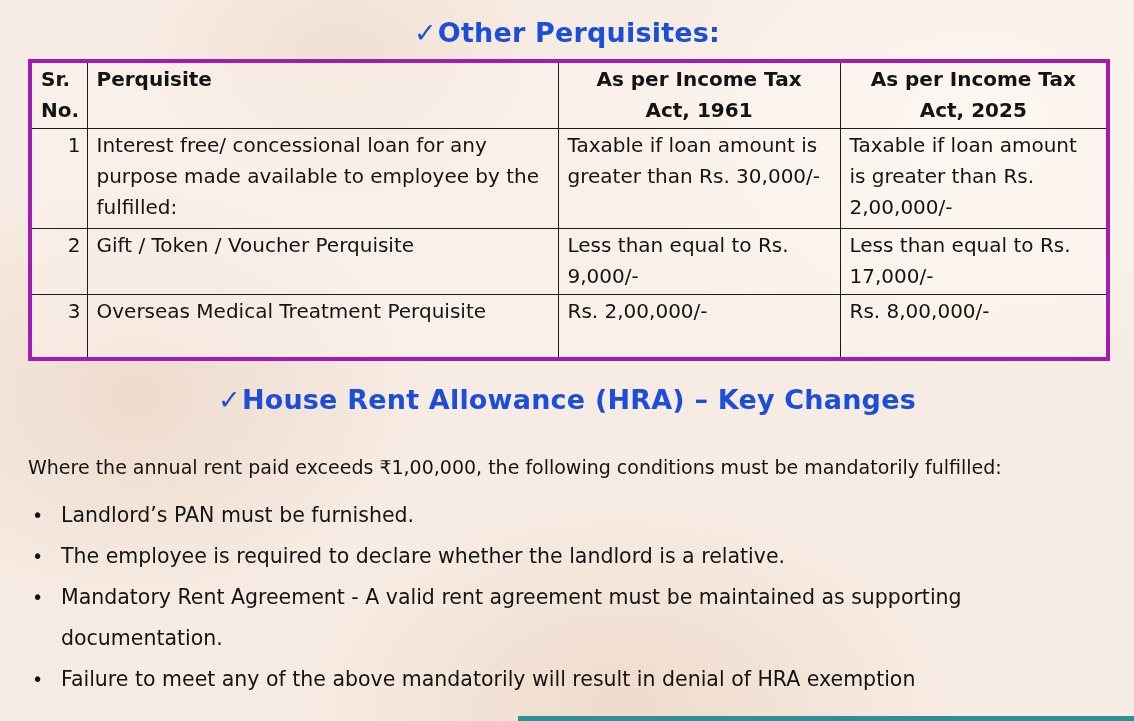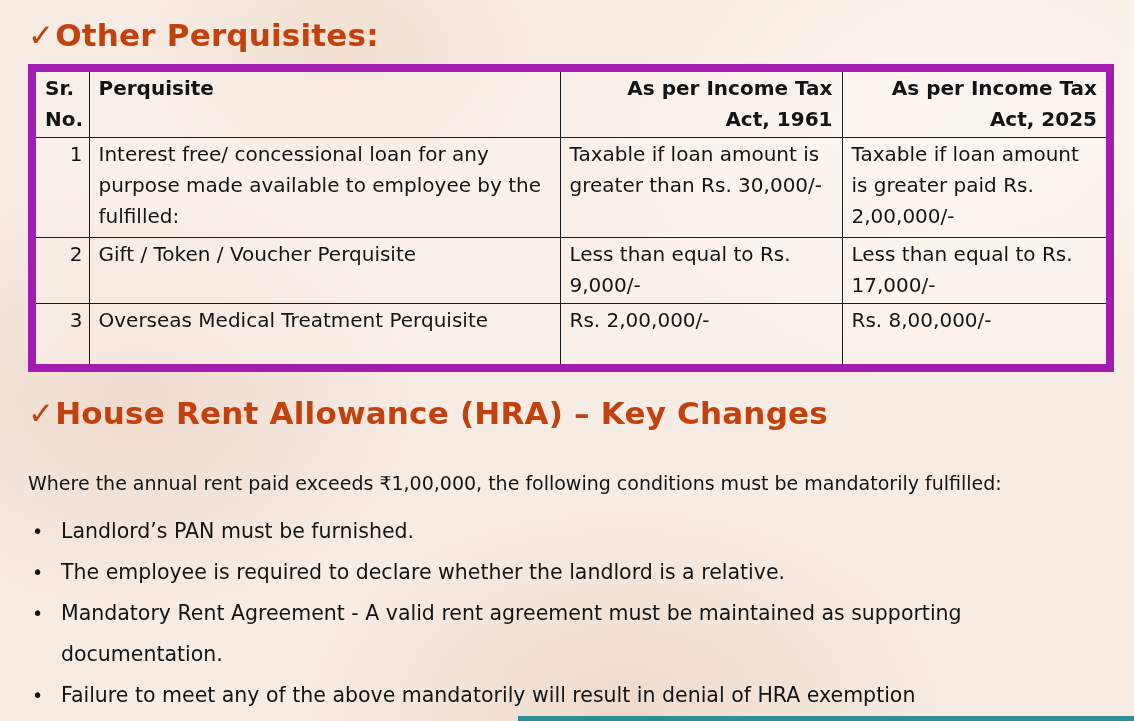--- a/index.html
+++ b/index.html
@@ -11,45 +11,46 @@
     background-color: #f7ece4;
     background-image:
       radial-gradient(ellipse 420px 320px at 12% 55%, #eedbcd 0%, rgba(238,219,205,0) 70%),
       radial-gradient(ellipse 520px 380px at 86% 18%, #fdf7f0 0%, rgba(253,247,240,0) 70%),
       radial-gradient(ellipse 480px 300px at 55% 98%, #efdbcb 0%, rgba(239,219,203,0) 70%),
       radial-gradient(ellipse 300px 220px at 30% 8%, #f1e0d2 0%, rgba(241,224,210,0) 70%);
   }
   .page { padding: 17px 28px 0 28px; }
 
   h1, h2 {
-    font-size: 31px;
+    font-size: 27px;
     font-weight: 800;
     letter-spacing: 0.2px;
-    color: #c2410c;
+    color: #1d4ed8;
+    text-align: center;
   }
   h1 { margin-bottom: 11px; }
   h2 { margin-top: 23px; margin-bottom: 30px; }
   .check { margin-right: 1px; font-weight: 800; }
 
   table {
     width: 1078px;
     border-collapse: collapse;
     table-layout: fixed;
     background: rgba(252,246,241,0.45);
   }
   th, td {
     border: 1.6px solid #1c1c1c;
     vertical-align: top;
     font-size: 20px;
     line-height: 31px;
     padding: 1px 9px 2px 9px;
   }
-  table { border: 8px solid #a21caf; }
+  table { border: 4px solid #a21caf; }
   th { font-weight: 700; text-align: left; }
-  th.center { text-align: right; }
+  th.center { text-align: center; }
   th.center .hdr-inner { display: inline-block; max-width: 212px; }
   col.c-sr   { width: 57px; }
   col.c-part { width: 471px; }
   col.c-1961 { width: 282px; }
   col.c-2025 { width: 268px; }
   tr.r-head { height: 67px; }
   tr.r-1 { height: 100px; }
   tr.r-2 { height: 62px; }
   tr.r-3 { height: 64px; }
   td.sr { text-align: right; padding-right: 6px; }
@@ -105,21 +106,21 @@
         <th>Perquisite</th>
         <th class="center"><span class="hdr-inner">As per Income Tax Act, 1961</span></th>
         <th class="center"><span class="hdr-inner">As per Income Tax Act, 2025</span></th>
       </tr>
     </thead>
     <tbody>
       <tr class="r-1">
         <td class="sr">1</td>
         <td>Interest free/ concessional loan for any purpose made available to employee by the fulfilled:</td>
         <td>Taxable if loan amount is greater than Rs. 30,000/-</td>
-        <td>Taxable if loan amount is greater paid Rs. 2,00,000/-</td>
+        <td>Taxable if loan amount is greater than Rs. 2,00,000/-</td>
       </tr>
       <tr class="r-2">
         <td class="sr">2</td>
         <td>Gift / Token / Voucher Perquisite</td>
         <td>Less than equal to Rs. 9,000/-</td>
         <td>Less than equal to Rs. 17,000/-</td>
       </tr>
       <tr class="r-3">
         <td class="sr">3</td>
         <td>Overseas Medical Treatment Perquisite</td>

